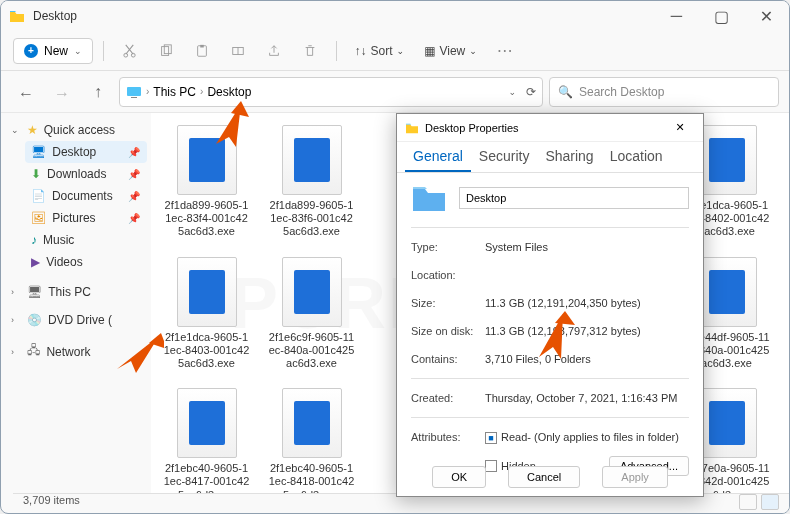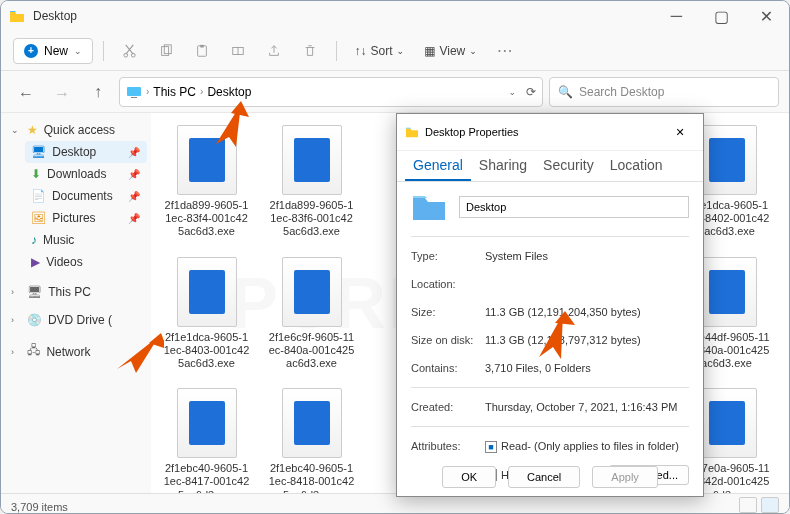--- a/index.html
+++ b/index.html
@@ -29,42 +29,42 @@
 .side-item.top{font-weight:400}
 .chev-r{font-size:9px;color:#666;width:10px}
 .pin{margin-left:auto;color:#aaa;font-size:10px}
 .side-sub{padding-left:20px}
 .content{flex:1;background:#fff;padding:8px;overflow:hidden;position:relative}
 .files{display:flex;flex-wrap:wrap;gap:10px}
 .file{width:95px;display:flex;flex-direction:column;align-items:center;text-align:center;font-size:11px;color:#333;padding:4px}
 .file-icon{width:60px;height:70px;background:linear-gradient(#fff,#f0f0f0);border:1px solid #ccc;border-radius:2px;margin-bottom:4px;position:relative;display:flex;align-items:center;justify-content:center}
 .file-icon::before{content:'';width:36px;height:44px;background:#1e6fd8;border-radius:2px}
 .file-name{line-height:1.2;word-break:break-all}
-.statusbar{position:absolute;bottom:0;left:0;right:0;height:20px;background:#f9f9f9;border-top:1px solid #e0e0e0;display:flex;align-items:flex-end;padding:0 10px;font-size:11px;color:#555}
+.statusbar{position:absolute;bottom:0;left:12px;right:0;height:20px;background:#f9f9f9;border-top:1px solid #e0e0e0;display:flex;align-items:flex-start;padding:0 10px;font-size:11px;color:#555}
 .view-icons{margin-left:auto;display:flex;gap:4px}
 .vi{width:18px;height:16px;border:1px solid #ccc;border-radius:2px}
 
 
 .props{position:absolute;left:395px;top:112px;width:308px;height:384px;background:#fff;border:1px solid #888;box-shadow:0 4px 20px rgba(0,0,0,.3);font-size:11px}
-.props-title{height:37px;display:flex;align-items:center;padding:0 8px;gap:6px;border-bottom:1px solid #eee}
+.props-title{height:28px;display:flex;align-items:center;padding:0 8px;gap:6px;border-bottom:1px solid #eee}
 .props-close{margin-left:auto;width:30px;height:28px;display:flex;align-items:center;justify-content:center}
 .props-tabs{display:flex;padding:0 8px;border-bottom:1px solid #e0e0e0;font-size:14px}
 .ptab{padding:6px 8px;color:#555}
 .ptab.active{color:#0067c0;border-bottom:2px solid #0067c0}
 .props-body{padding:10px 14px}
 .prow{display:flex;align-items:center;margin-bottom:10px;min-height:18px}
 .plabel{width:74px;color:#444}
 .pval{color:#333;flex:1}
 .picon-row{display:flex;align-items:center;gap:12px;margin-bottom:14px}
 .folder-big{width:36px;height:30px}
 .pname-input{flex:1;height:22px;border:1px solid #ccc;padding:0 6px;font-size:11px}
 .phr{height:1px;background:#e0e0e0;margin:6px 0 10px}
 .chk{width:12px;height:12px;border:1px solid #888;margin-right:4px;display:inline-flex;align-items:center;justify-content:center;font-size:9px;color:#0067c0}
 .adv-btn{padding:3px 10px;border:1px solid #ccc;background:#fdfdfd;border-radius:3px;font-size:11px;margin-left:auto}
-.props-btns{position:absolute;bottom:8px;left:0;right:0;display:flex;justify-content:center;gap:12px;padding:0 14px}
+.props-btns{position:absolute;bottom:8px;left:0;right:0;display:flex;justify-content:center;gap:22px;padding:0 14px}
 .pbtn{padding:4px 18px;border:1px solid #ccc;background:#fdfdfd;border-radius:3px;font-size:11px}
 .pbtn.disabled{color:#999}
 
 .arrow-annot{position:absolute;pointer-events:none}
 .arrow-annot svg{display:block}
 
 .watermark{position:absolute;left:0;right:0;top:50%;transform:translateY(-50%);font-size:72px;font-weight:bold;color:rgba(200,200,200,.15);text-align:center;letter-spacing:2px;pointer-events:none}
 
 .folder-svg{width:16px;height:14px}
 .si-star{color:#f0c040}
@@ -285,22 +285,22 @@
     <div class="props-title">
       <svg width="14" height="12" viewBox="0 0 16 14">
           <path fill="#ffca28" d="M1 3h5l1.5 2H15v8H1z"></path>
           <path fill="#4fc3f7" d="M1 2h5l1 1H1z"></path>
         </svg>
       <span>Desktop Properties</span>
       <div class="props-close">✕</div>
     </div>
     <div class="props-tabs">
       <div class="ptab active">General</div>
+      <div class="ptab">Security</div>
       <div class="ptab">Sharing</div>
-      <div class="ptab">Security</div>
       <div class="ptab">Location</div>
     </div>
     <div class="props-body">
       <div class="picon-row">
         <svg class="folder-big" viewBox="0 0 36 30">
             <path fill="#5eb0ef" d="M2 6h12l3 4h17v18H2z"></path>
             <path fill="#8ecff5" d="M2 4h12l2 2H2z"></path>
           </svg>
         <input class="pname-input" value="Desktop" style="">
       </div>

